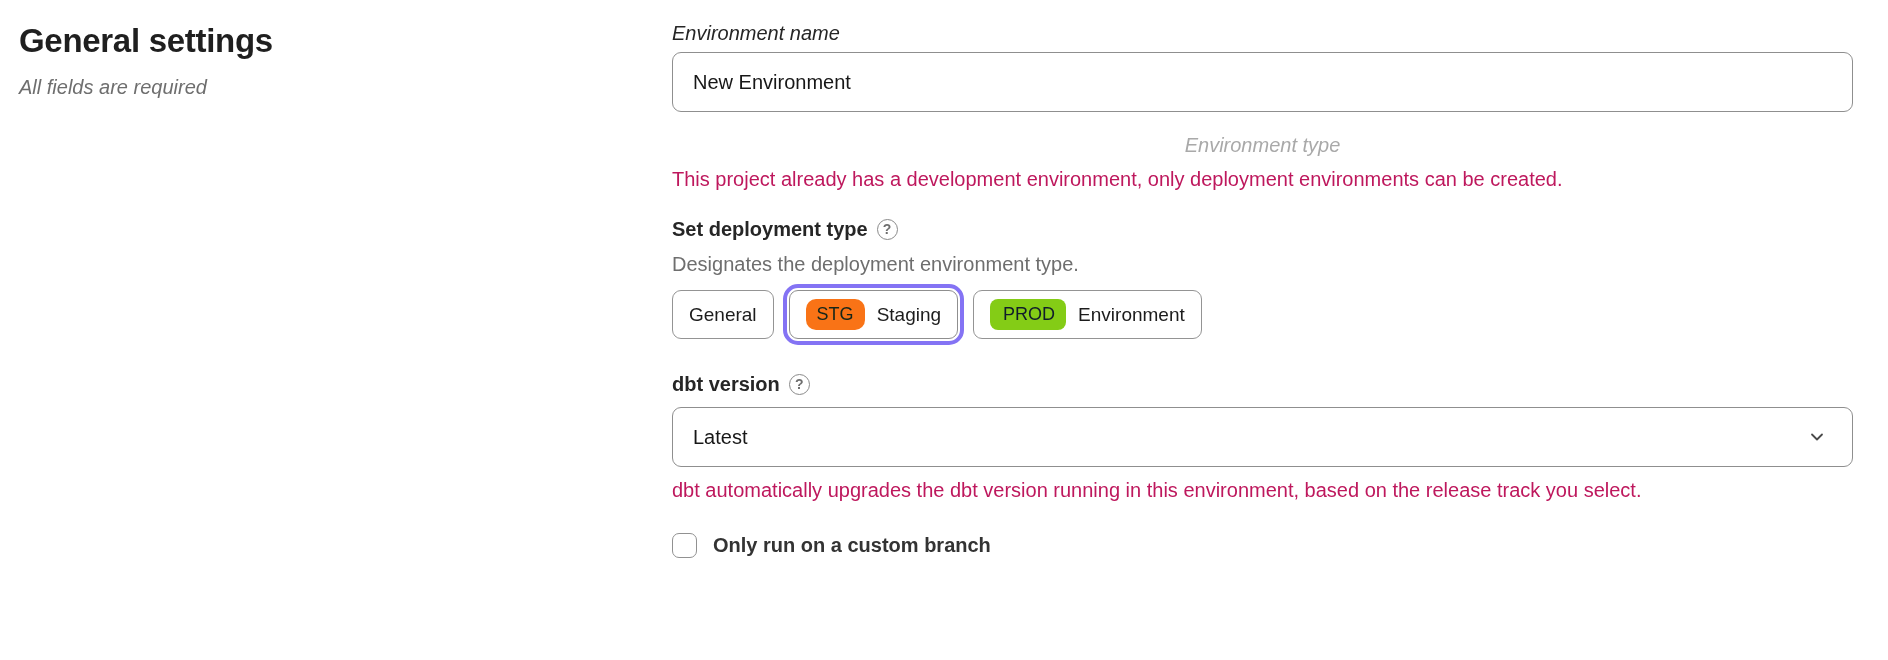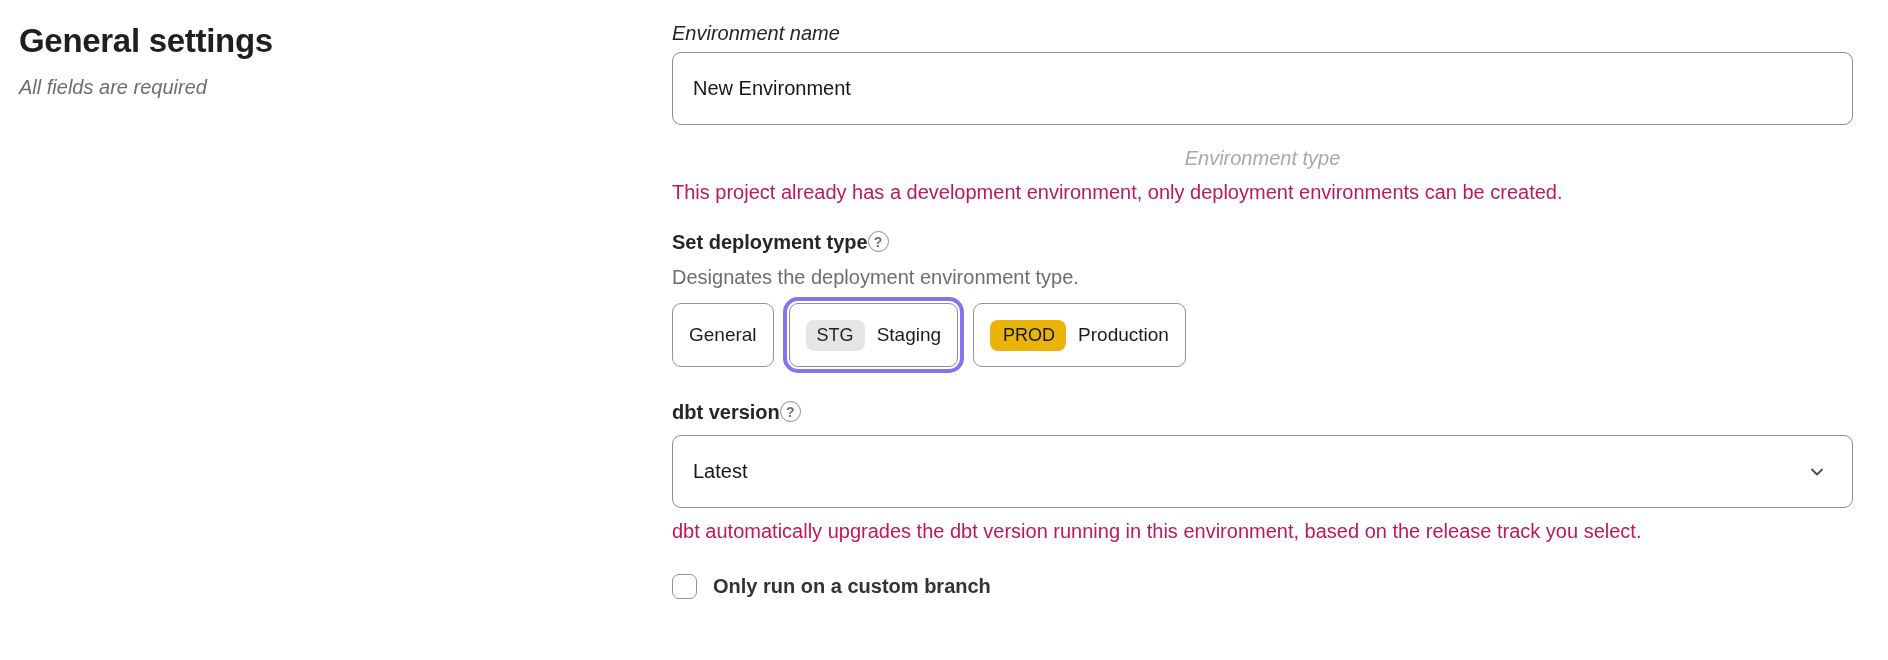--- a/index.html
+++ b/index.html
@@ -17,67 +17,67 @@
   .page-title { font-size: 33px; font-weight: 700; color: #1f1f1f; letter-spacing: -0.3px; }
   .page-subtitle { margin-top: 16px; font-size: 20px; color: #6e6e6e; font-style: italic; }
 
   
   .form-col { position: absolute; left: 672px; top: 0; width: 1181px; }
 
   .field-label { margin: 22px 0 8px; font-size: 20px; line-height: 22px; font-weight: 500; color: #262626; font-style: italic; }
   .field-label.disabled { color: #a9a9a9; text-align: center; }
 
   .text-input, .select-box {
-    width: 100%; height: 73px;
+    width: 100%; height: 60px;
     border: 1px solid #8f8f8f; border-radius: 9px;
     background: #ffffff;
     display: flex; align-items: center;
     padding: 0 20px;
     font-size: 20px; color: #171717;
   }
   .select-box { justify-content: space-between; cursor: pointer; }
   .select-box.disabled {
     background: #f7f7f7; border-color: #d6d6d6; cursor: default;
   }
   .chevron-icon { width: 18px; height: 18px; flex: 0 0 auto; margin-right: 6px; }
 
   .helper-text { margin-top: 12px; font-size: 20px; line-height: 22px; color: #be185d; }
 
-  .section-heading { margin-top: 28px; display: flex; }
+  .section-heading { margin-top: 28px; display: flex; align-items: center; gap: 9px; }
   .section-heading .title { font-size: 20px; line-height: 22px; font-weight: 700; color: #262626; }
   .help-icon {
     width: 21px; height: 21px; border: 1.5px solid #8a8a8a; border-radius: 50%;
     color: #6e6e6e; font-size: 14px; font-weight: 600;
     display: inline-flex; align-items: center; justify-content: center;
     cursor: pointer; user-select: none;
   }
   .section-desc { margin-top: 13px; font-size: 20px; line-height: 22px; color: #6e6e6e; }
 
   
   .deploy-btn-row { margin-top: 15px; display: flex; align-items: center; gap: 15px; }
   .deploy-btn {
-    height: 64px; border: 1px solid #949494; border-radius: 9px;
+    height: 49px; border: 1px solid #949494; border-radius: 9px;
     background: #ffffff; display: inline-flex; align-items: center;
     padding: 0 16px; gap: 12px;
     font-family: "Liberation Sans", sans-serif;
     font-size: 19px; font-weight: 500; color: #1c1c1c;
     cursor: pointer;
     justify-content: center;
   }
   .deploy-btn.selected {
     outline: 4px solid #8473f4; outline-offset: 2px;
     border-color: #8f8f8f;
   }
   .env-badge {
     display: inline-flex; align-items: center;
     border-radius: 8px; padding: 5px 11px;
     font-size: 18px; font-weight: 500; color: #15261a;
   }
-  .badge-stg { background: #e5e5e5; }
-  .badge-prod { background: #eab308; color: #101c2b; padding-left: 13px; }
+  .badge-stg { background: #f97316; border-radius: 10px; }
+  .badge-prod { background: #84cc16; color: #101c2b; padding-left: 13px; }
 
   
   .checkbox-row { margin-top: 32px; display: flex; align-items: center; gap: 16px; }
   .checkbox {
     width: 25px; height: 25px; border: 1.5px solid #919191; border-radius: 7px;
     background: #ffffff; cursor: pointer; flex: 0 0 auto;
   }
   .checkbox-label { font-size: 20px; font-weight: 600; color: #333333; cursor: pointer; }
 </style>
 </head>
@@ -107,21 +107,21 @@
   <div class="deploy-btn-row">
     <button class="deploy-btn">
       <span>General</span>
     </button>
     <button class="deploy-btn selected">
       <span class="env-badge badge-stg">STG</span>
       <span>Staging</span>
     </button>
     <button class="deploy-btn">
       <span class="env-badge badge-prod">PROD</span>
-      <span>Production</span>
+      <span>Environment</span>
     </button>
   </div>
 
   <div class="section-heading" style="margin-top:34px;">
     <span class="title">dbt version</span>
     <span class="help-icon">?</span>
   </div>
   <div class="select-box" style="margin-top:12px;">
     <span>Latest</span>
     <svg class="chevron-icon" viewBox="0 0 18 18" fill="none">

